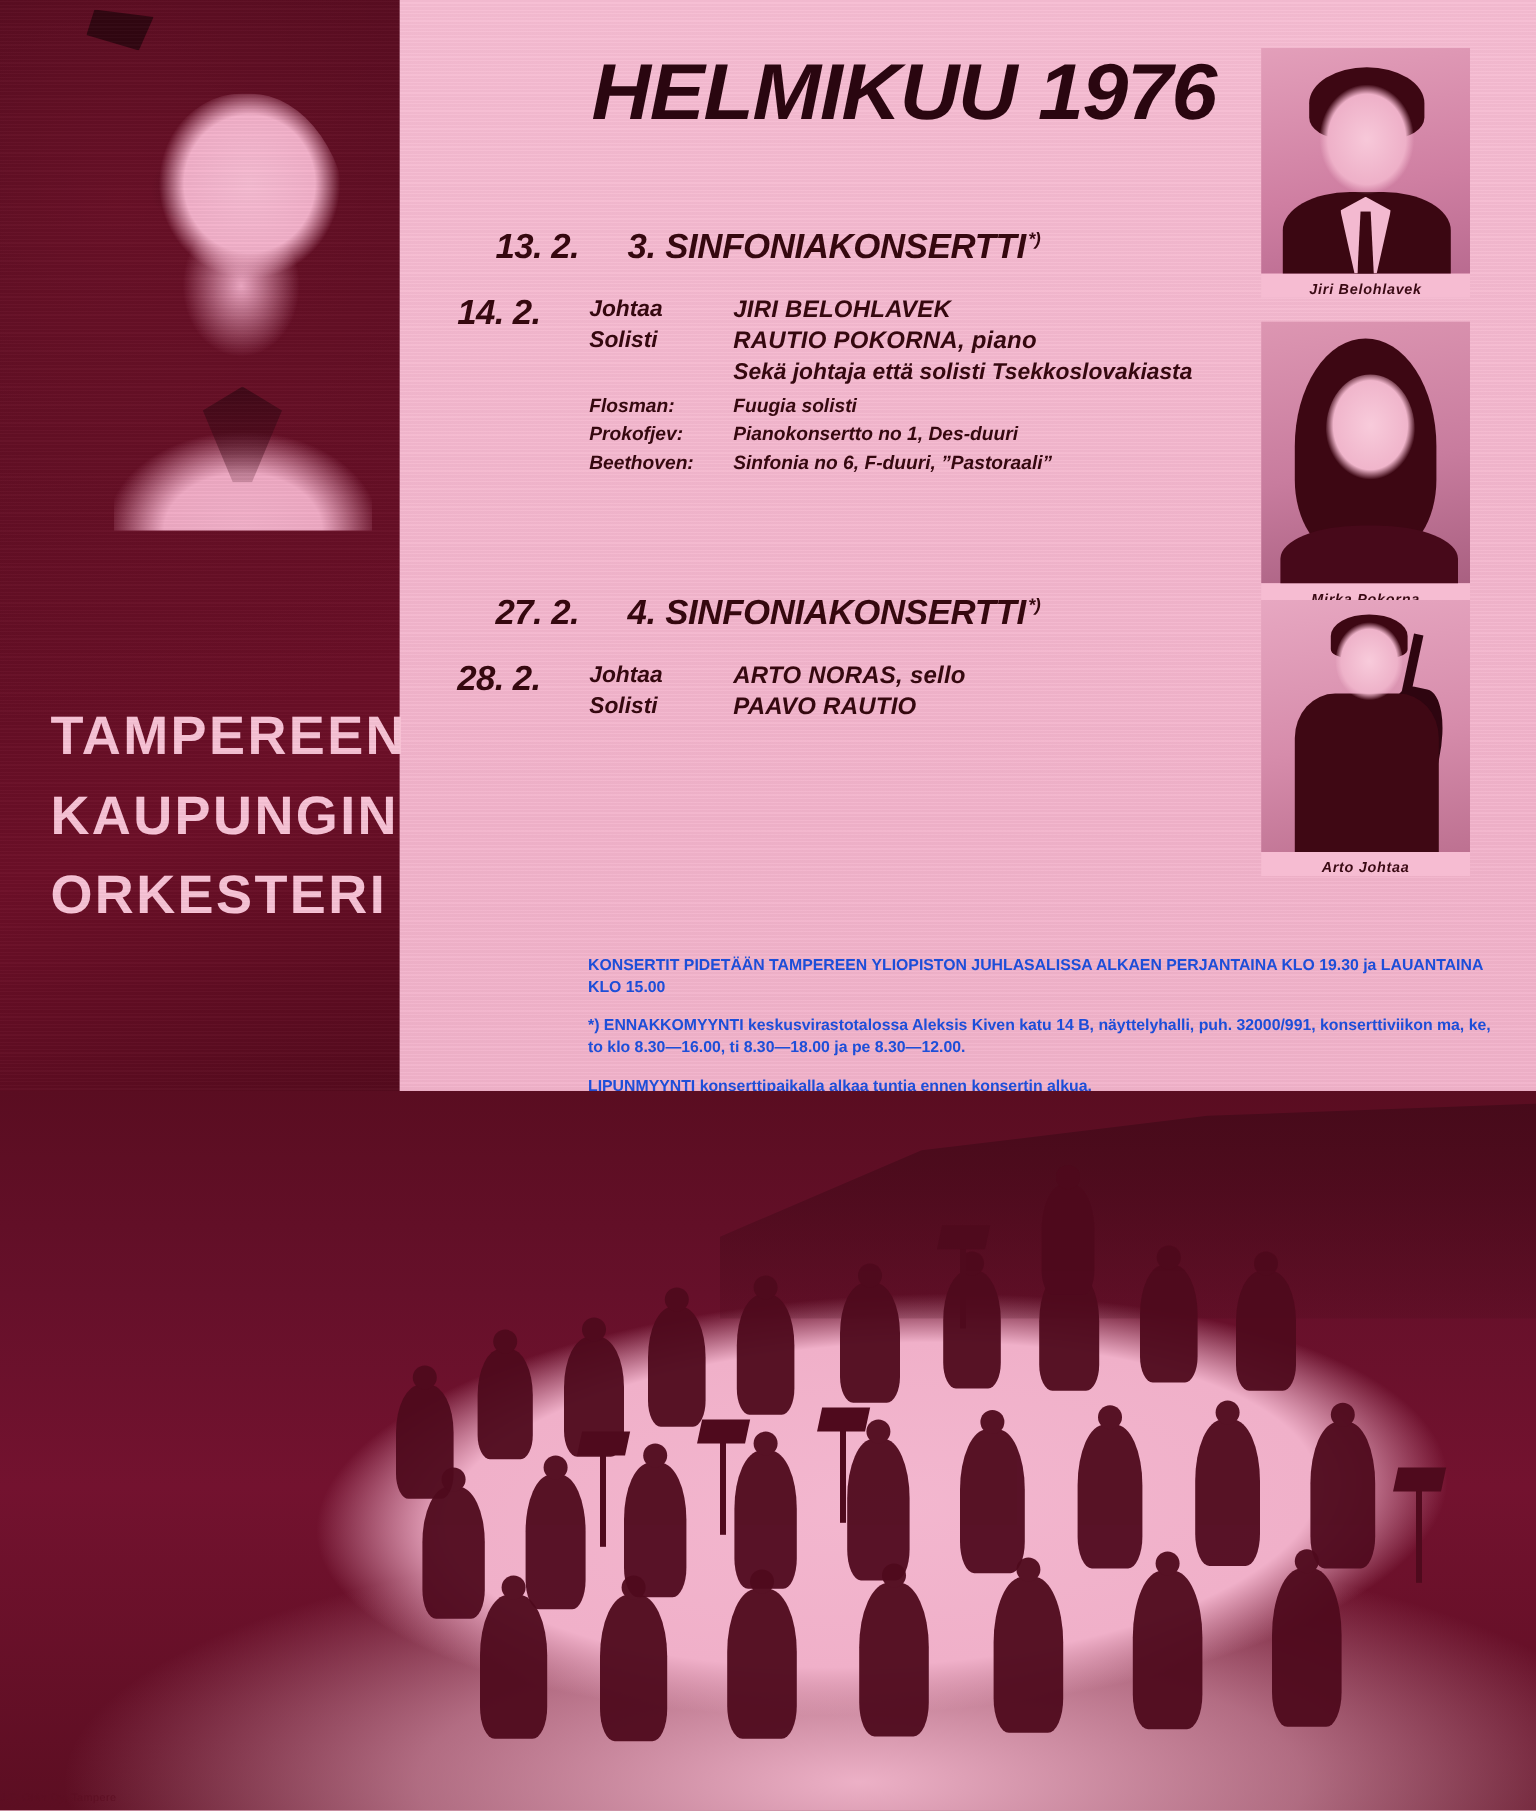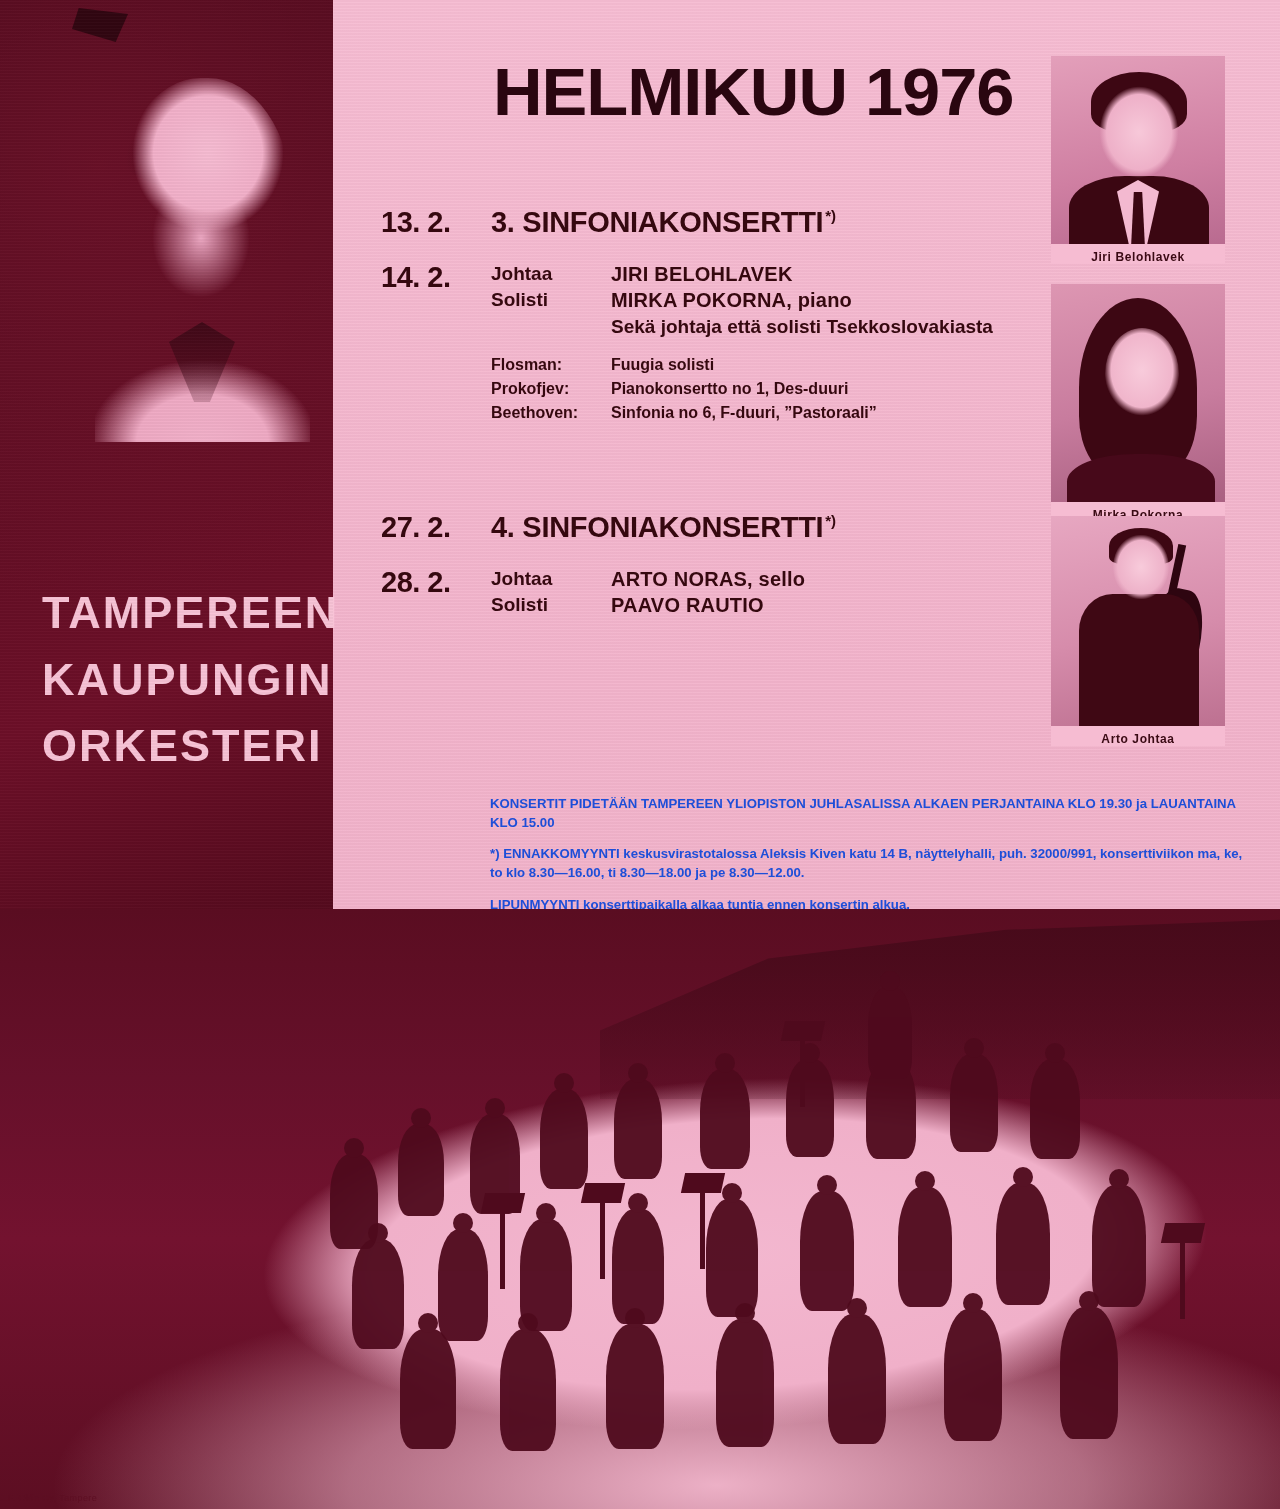--- a/index.html
+++ b/index.html
@@ -188,23 +188,24 @@
     text-align: left;
     color: #5d0f23;
     font-size: 9px;
     letter-spacing: .4px;
   }
 
   
   .content {
     position: absolute;
     left: 333px;
-    top: 16px;
+    top: 0;
     width: 749px;
     height: 938px;
+    font-style: italic;
   }
   .poster-title {
     position: absolute;
     left: 160px;
     top: 38px;
     font-size: 66px;
     font-weight: bold;
     letter-spacing: -1px;
     color: #2a0610;
     font-family: "Liberation Sans", sans-serif;
@@ -215,20 +216,21 @@
     position: absolute;
     left: 48px;
     width: 690px;
     color: #35080f;
   }
   .c1 { top: 190px; }
   .c2 { top: 495px; }
   .row-head {
     display: flex;
     align-items: flex-start;
+    margin-left: 32px;
   }
   .date {
     width: 110px;
     font-size: 29px;
     font-weight: bold;
     letter-spacing: -0.5px;
   }
   .concert-name {
     font-size: 29px;
     font-weight: bold;
@@ -257,21 +259,21 @@
     font-weight: bold;
     line-height: 1.32;
     letter-spacing: .2px;
   }
   .note-line {
     font-size: 19px;
     font-weight: bold;
     margin-top: 2px;
   }
   .works {
-    margin-top: 15px;
+    margin-top: 5px;
     margin-left: 110px;
     display: flex;
   }
   .works .composers { width: 120px; }
   .works .titles { flex: 1; }
   .work-line {
     font-size: 16px;
     font-weight: bold;
     line-height: 1.5;
     white-space: nowrap;
@@ -374,21 +376,21 @@
         </div>
       </div>
       <div class="row-people">
         <div class="date">14. 2.</div>
         <div class="roles">
           <div class="role-line">Johtaa</div>
           <div class="role-line">Solisti</div>
         </div>
         <div class="people">
           <div class="person-line">JIRI BELOHLAVEK</div>
-          <div class="person-line">MIRKA POKORNA, piano</div>
+          <div class="person-line">RAUTIO POKORNA, piano</div>
           <div class="note-line">Sekä johtaja että solisti Tsekkoslovakiasta</div>
         </div>
       </div>
       <div class="works">
         <div class="composers">
           <div class="work-line">Flosman:</div>
           <div class="work-line">Prokofjev:</div>
           <div class="work-line">Beethoven:</div>
         </div>
         <div class="titles">

